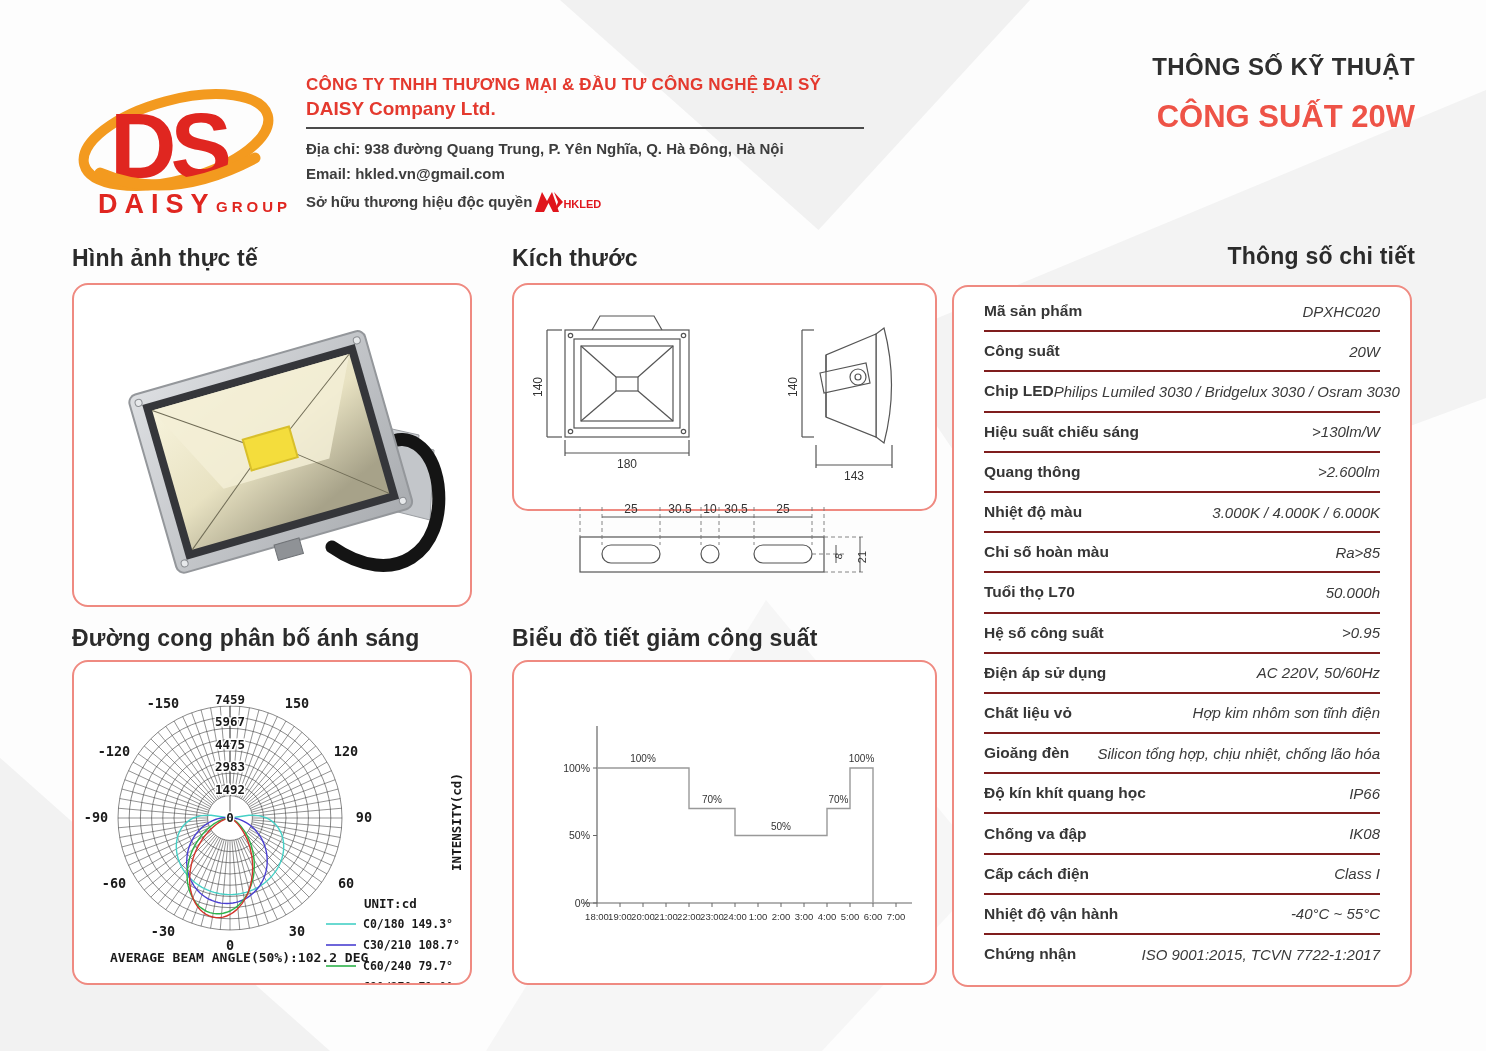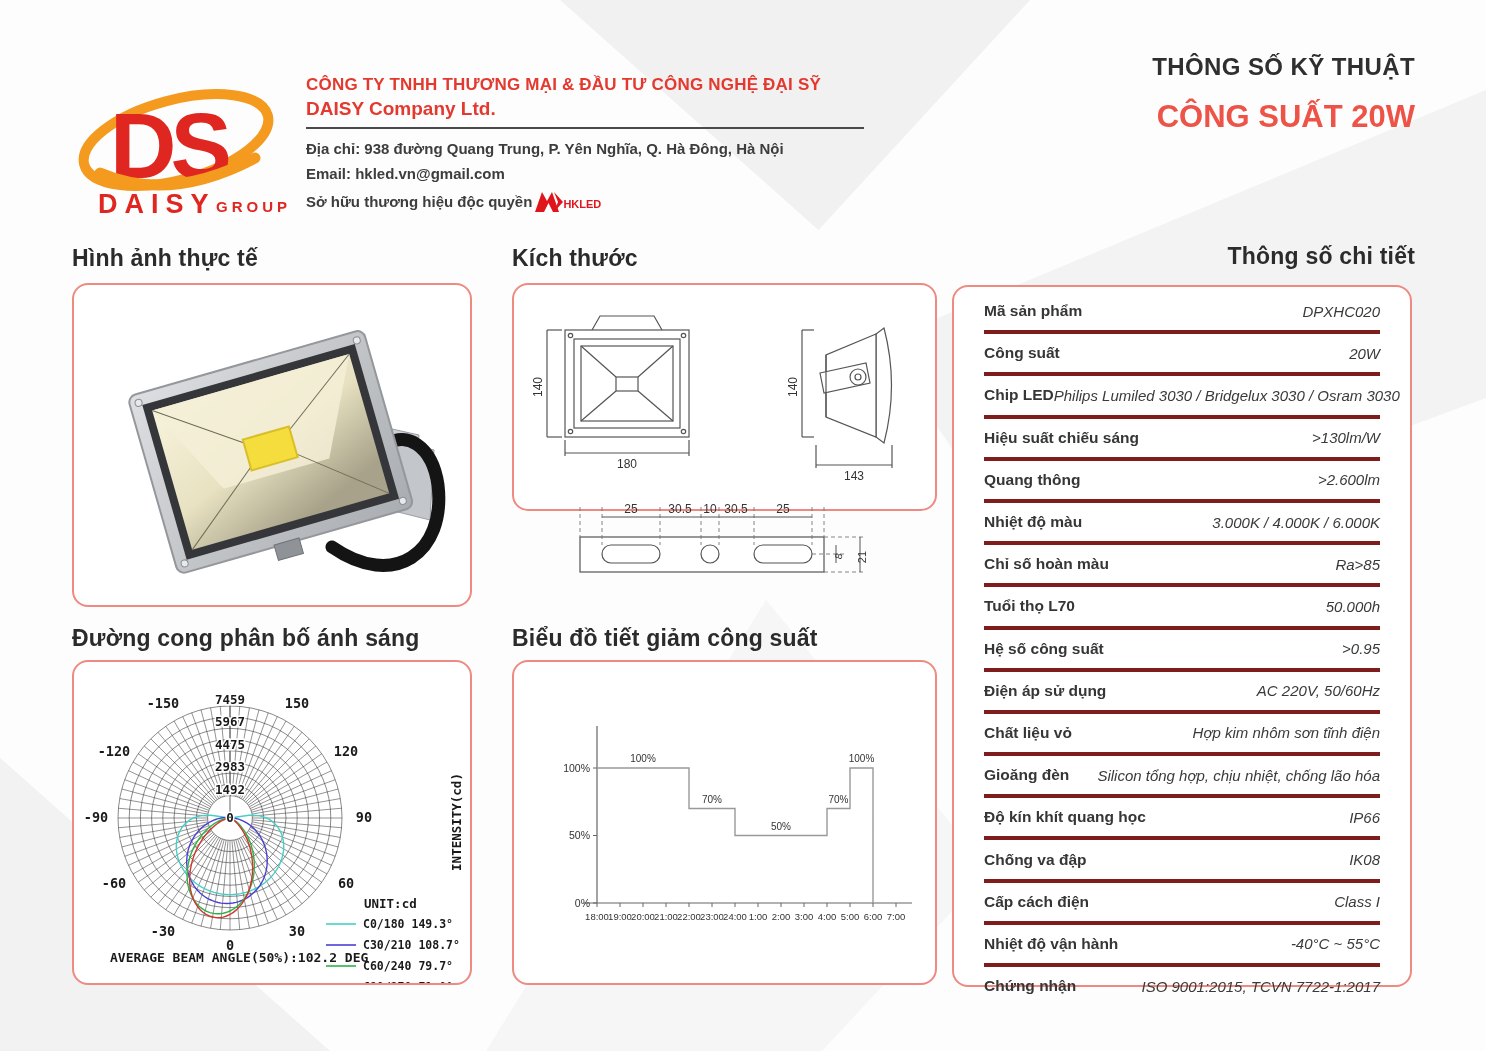--- a/index.html
+++ b/index.html
@@ -20,21 +20,21 @@
   .doc-title{font-size:24px;font-weight:bold;color:#2f2f2f;text-align:right;letter-spacing:.4px;}
   .product-title{font-size:31px;font-weight:bold;color:#ee5347;text-align:right;line-height:49px;margin-top:11px;}
 
   .section-heading{font-size:23px;font-weight:bold;color:#2b2b2b;letter-spacing:.2px;}
 
   .panel{position:absolute;background:#ffffff;border:2px solid #ef8a81;border-radius:16px;box-sizing:border-box;z-index:1;}
 
   
   .spec-rows{padding:5px 0 0 0;}
   .spec-row{display:flex;justify-content:space-between;align-items:center;height:38.2px;
-            margin:0 30px;border-bottom:4px solid #7f1d1d;}
+            margin:0 30px;border-bottom:2px solid #7f1d1d;}
   .spec-row.last{border-bottom:none;}
   .spec-label{font-size:15.5px;font-weight:bold;color:#363636;white-space:nowrap;}
   .spec-value{font-size:15px;font-style:italic;color:#3a3a3a;white-space:nowrap;text-align:right;}
 
   svg text{user-select:none;}
 </style>
 </head>
 <body>
 
 <div class="page">

